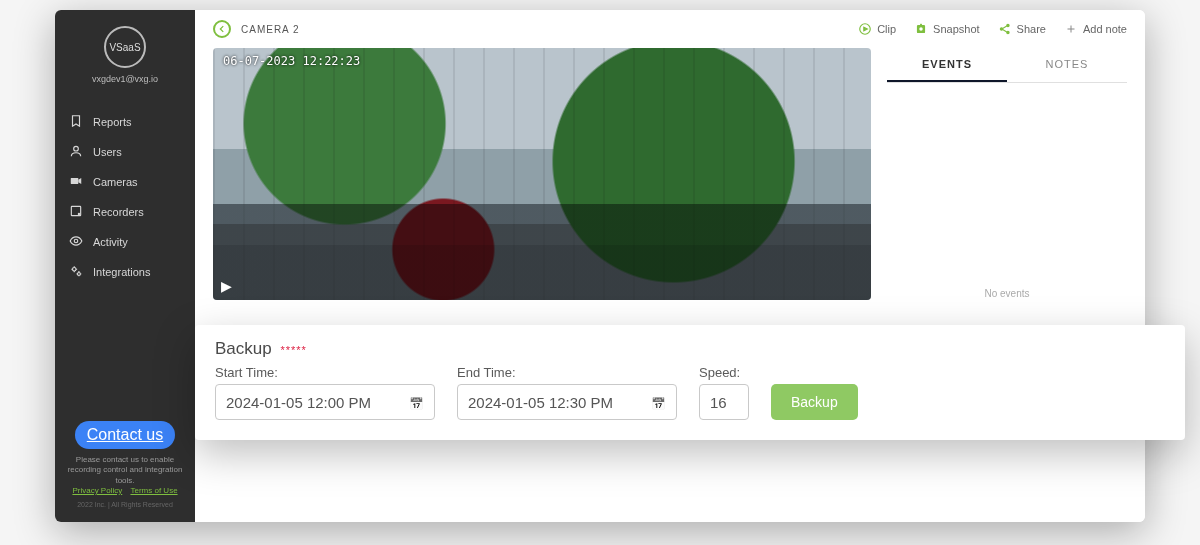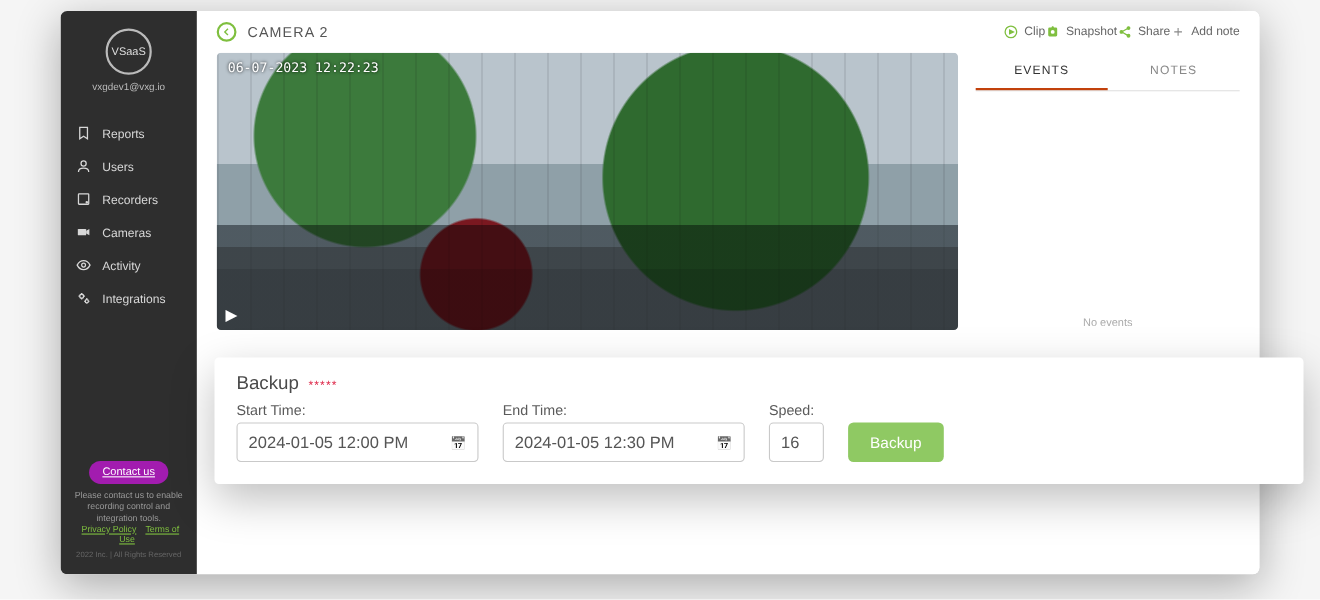--- a/index.html
+++ b/index.html
@@ -5,40 +5,40 @@
   * { box-sizing: border-box; margin: 0; padding: 0; font-family: Arial, Helvetica, sans-serif; }
   body { background: #f5f5f5; width: 1200px; height: 545px; overflow: hidden; position: relative; }
 
   .app-shell {
     width: 1090px; height: 512px; margin: 10px auto 0 auto;
     display: flex; background: #fff; box-shadow: 0 10px 40px rgba(0,0,0,0.3);
     border-radius: 6px; overflow: hidden; position: relative;
   }
 
   
-  .sidebar { width: 124px; background: #2e2e2e; color: #d7d7d7; display: flex; flex-direction: column; }
+  .sidebar { width: 140px; background: #2e2e2e; color: #d7d7d7; display: flex; flex-direction: column; }
   .brand { display: flex; flex-direction: column; align-items: center; padding: 16px 0 8px; }
   .brand-logo { width: 42px; height: 42px; border: 2px solid #bbb; border-radius: 50%; display:flex; align-items:center; justify-content:center; font-size:10px; color:#ddd; }
   .brand-email { font-size: 9px; color: #bdbdbd; margin-top: 6px; }
   .nav { margin-top: 14px; display:flex; flex-direction:column; }
   .nav-item { display:flex; align-items:flex-end; gap:10px; padding: 8px 14px; font-size: 11px; color:#d7d7d7; cursor:pointer; }
   .nav-icon { width:14px; height:14px; display:inline-flex; align-items:center; justify-content:center; color:#d7d7d7; }
   .sidebar-bottom { margin-top:auto; padding: 12px 10px 14px; text-align:center; }
-  .contact-btn { background:#a21caf; color:#fff; border:none; border-radius:14px; padding:5px 12px; font-size:10px; text-decoration:underline; cursor:pointer; }
+  .contact-btn { background:#3b82f6; color:#fff; border:none; border-radius:14px; padding:5px 12px; font-size:16px; text-decoration:underline; cursor:pointer; }
   .contact-text { font-size:8px; color:#999; margin-top:6px; line-height:1.3; }
   .legal { font-size:8px; color:#7fbf3f; }
   .legal a { color:#7fbf3f; text-decoration:underline; margin:0 3px; cursor:pointer;}
   .copyright { font-size:7px; color:#666; margin-top:6px; }
 
   
   .main { flex:1; display:flex; flex-direction:column; background:#fff; }
   .topbar { display:flex; align-items:center; padding: 10px 18px; gap:10px; }
   .back-btn { width:18px; height:18px; border-radius:50%; border:2px solid #7fbf3f; display:inline-flex; align-items:center; justify-content:center; color:#7fbf3f; cursor:pointer; font-size:12px; }
-  .page-title { font-size:13px; color:#555; letter-spacing:1px; }
-  .top-actions { margin-left:auto; display:flex; align-items:flex-start; }
+  .page-title { font-size:10px; color:#555; letter-spacing:1px; }
+  .top-actions { margin-left:auto; display:flex; gap:18px; align-items:flex-start; }
   .top-action { display:flex; align-items:center; gap:5px; font-size:11px; color:#666; cursor:pointer; }
   .top-action .ic { color:#7fbf3f; width:14px; height:14px; display:inline-flex; align-items:center; justify-content:center; }
   .top-action.addnote .ic { color:#888; }
 
   .content { display:flex; flex:1; padding: 0 18px 18px; gap:16px; }
   .video-col { flex:1; display:flex; flex-direction:column; }
   .video-feed {
     width:100%; height:252px; border-radius:4px; position:relative; overflow:hidden;
     background:
       radial-gradient(circle at 35% 80%, #7a1820 0 50px, transparent 52px),
@@ -60,21 +60,21 @@
   .backup-small .hdr { font-size:11px; font-weight:bold; color:#333; }
   .backup-small .hdr .ast { color:#d24; font-size:9px; margin-left:3px;}
   .backup-small .row { display:flex; gap:14px; align-items:flex-end; }
   .backup-small .field label { font-size:9px; color:#666; display:block; margin-bottom:2px;}
   .backup-small .field .inp { border:1px solid #ccc; border-radius:3px; height:22px; display:flex; align-items:center; padding:0 6px; font-size:10px; color:#333; background:#fff; gap:6px;}
   .backup-small .btn { background:#8fc963; color:#fff; border:none; border-radius:3px; padding:5px 12px; font-size:10px; cursor:pointer;}
 
   .right-col { width:240px; display:flex; flex-direction:column; }
   .tabs { display:flex; border-bottom:1px solid #e0e0e0; }
   .tab { flex:1; text-align:center; padding:10px 0; font-size:11px; letter-spacing:1px; color:#888; cursor:pointer; }
-  .tab.active { color:#333; border-bottom:2px solid #c2410c; }
+  .tab.active { color:#333; border-bottom:2px solid #0f172a;font-weight:bold; }
   .events-body { flex:1; display:flex; align-items:center; justify-content:center; color:#aaa; font-size:10px; }
 
   
   .backup-popup {
     position:absolute; left:195px; top:325px; width:990px; background:#fff;
     box-shadow: 0 14px 40px rgba(0,0,0,0.25); border-radius:4px; padding:14px 20px 20px;
     z-index:20;
   }
   .backup-popup .title { font-size:17px; color:#4a4a4a; margin-bottom:6px; }
   .backup-popup .title .ast { color:#d24; font-size:11px; margin-left:4px; letter-spacing:1px;}
@@ -108,35 +108,35 @@
         <span class="nav-icon">
             <svg width="14" height="14" viewBox="0 0 24 24" fill="none" stroke="currentColor" stroke-width="2">
               <circle cx="12" cy="8" r="4"></circle>
               <path d="M4 21c0-4 4-6 8-6s8 2 8 6"></path>
             </svg>
           </span>
         <span>Users</span>
       </div>
       <div class="nav-item">
         <span class="nav-icon">
-            <svg width="14" height="14" viewBox="0 0 24 24" fill="none" stroke="currentColor" stroke-width="2">
-              <rect x="4" y="4" width="16" height="16" rx="1"></rect>
-              <circle cx="17" cy="17" r="1" fill="currentColor"></circle>
-            </svg>
-          </span>
-        <span>Recorders</span>
-      </div>
-      <div class="nav-item">
-        <span class="nav-icon">
             <svg width="14" height="14" viewBox="0 0 24 24" fill="currentColor">
               <rect x="3" y="7" width="13" height="10" rx="1"></rect>
               <path d="M16 10l5-3v10l-5-3z"></path>
             </svg>
           </span>
         <span>Cameras</span>
+      </div>
+      <div class="nav-item">
+        <span class="nav-icon">
+            <svg width="14" height="14" viewBox="0 0 24 24" fill="none" stroke="currentColor" stroke-width="2">
+              <rect x="4" y="4" width="16" height="16" rx="1"></rect>
+              <circle cx="17" cy="17" r="1" fill="currentColor"></circle>
+            </svg>
+          </span>
+        <span>Recorders</span>
       </div>
       <div class="nav-item">
         <span class="nav-icon">
             <svg width="14" height="14" viewBox="0 0 24 24" fill="none" stroke="currentColor" stroke-width="2">
               <path d="M2 12s3.5-7 10-7 10 7 10 7-3.5 7-10 7S2 12 2 12z"></path>
               <circle cx="12" cy="12" r="3"></circle>
             </svg>
           </span>
         <span>Activity</span>
       </div>

